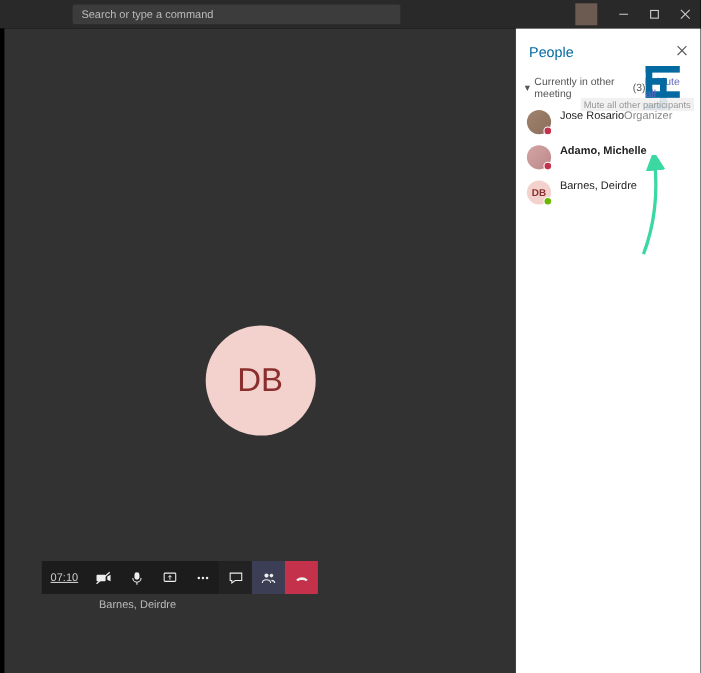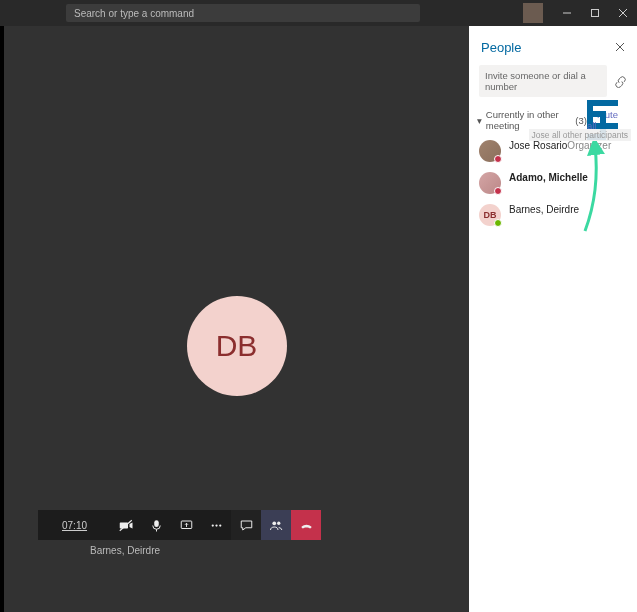--- a/index.html
+++ b/index.html
@@ -1,28 +1,28 @@
 <!DOCTYPE html>
 <html><head>
 <meta charset="utf-8">
 <style>
   * { box-sizing: border-box; margin: 0; padding: 0; }
   html, body { width: 637px; height: 612px; font-family: "Segoe UI", Arial, sans-serif; font-size: 11px; overflow: hidden; background: #000; }
   .title-bar { height: 26px; background: #292929; display: flex; align-items: center; color: #aaa; }
-  .search-box { margin-left: 66px; width: 354px; height: 18px; background: #3c3c3c; border-radius: 2px; display: flex; align-items: center; padding: 0 8px; font-size: 10px; color: #bbb; }
+  .search-box { margin-left: 66px; width: 298px; height: 18px; background: #3c3c3c; border-radius: 2px; display: flex; align-items: center; padding: 0 8px; font-size: 10px; color: #bbb; }
   .title-spacer { flex: 1; }
   .avatar-square { width: 20px; height: 20px; background: #6b5b50; margin-right: 10px; }
   .win-btn { width: 28px; height: 26px; display: flex; align-items: center; justify-content: center; color: #ccc; cursor: pointer; }
   .win-btn svg { width: 10px; height: 10px; }
   .main { display: flex; height: 586px; }
   .rail { width: 4px; background: #000; }
   .video-area { flex: 1; background: #323232; position: relative; }
   .center-avatar { position: absolute; left: 50%; top: 320px; transform: translate(-50%, -50%); width: 100px; height: 100px; border-radius: 50%; background: #f3d2cd; display: flex; align-items: center; justify-content: center; color: #8b2e2e; font-size: 30px; font-weight: 500; }
   .toolbar { position: absolute; left: 34px; bottom: 72px; height: 30px; display: flex; align-items: stretch; }
-  .timer { background: #1c1c1c; color: #ccc; font-size: 10px; display: flex; align-items: center; padding: 0 24px; text-decoration: underline; }
+  .timer { background: #1c1c1c; color: #ccc; font-size: 10px; display: flex; align-items: center; padding: 0 8px; text-decoration: underline; }
   .tool-btn { width: 30px; background: #1c1c1c; display: flex; align-items: center; justify-content: center; color: #eee; cursor: pointer; }
   .tool-btn.dark { background: #222; }
   .tool-btn.sel { background: #3b3e55; }
   .tool-btn.hang { background: #c4314b; }
   .tool-btn svg { width: 15px; height: 15px; }
   .caption { position: absolute; left: 86px; bottom: 56px; color: #bbb; font-size: 10px; }
   .people-panel { width: 168px; background: #fff; height: 100%; display: flex; flex-direction: column; position: relative; }
   .pp-header { display: flex; align-items: center; justify-content: space-between; padding: 14px 12px 10px 12px; }
   .pp-title { font-weight: 400; font-size: 13px; color: #0369a1; }
   .pp-close { color: #555; cursor: pointer; }
@@ -136,39 +136,29 @@
     <div class="pp-header">
       <div class="pp-title">People</div>
       <div class="pp-close">
         <svg width="10" height="10" viewBox="0 0 10 10">
             <line x1="1" y1="1" x2="9" y2="9" stroke="currentColor"></line>
             <line x1="9" y1="1" x2="1" y2="9" stroke="currentColor"></line>
           </svg>
       </div>
     </div>
 
-    <div class="invite-row">
-      <div class="invite-box">
-        <span>Invite someone or dial a number</span>
-      </div>
-      <div class="link-icon">
-        <svg width="13" height="13" viewBox="0 0 20 20">
-            <path d="M8 12a4 4 0 010-6l2-2a4 4 0 116 6l-1 1m-3-1a4 4 0 010 6l-2 2a4 4 0 11-6-6l1-1" stroke="currentColor" stroke-width="1.4" fill="none"></path>
-          </svg>
-      </div>
-    </div>
 
     <div class="section-row">
       <span class="caret">▾</span>
       <span>Currently in other meeting</span>
       <span style="margin-left:3px;">(3)</span>
       <span style="flex:1"></span>
       <span class="mute-all-wrap">
         <span class="mute-all">Mute all</span>
-        <span class="mute-tooltip">Jose all other participants</span>
+        <span class="mute-tooltip">Mute all other participants</span>
       </span>
     </div>
 
     <div id="participants-list">
         <div class="participant">
           <div class="p-avatar img1">
             <div class="presence busy"></div>
           </div>
           <div class="p-info">
             <div class="p-name">Jose Rosario</div>

